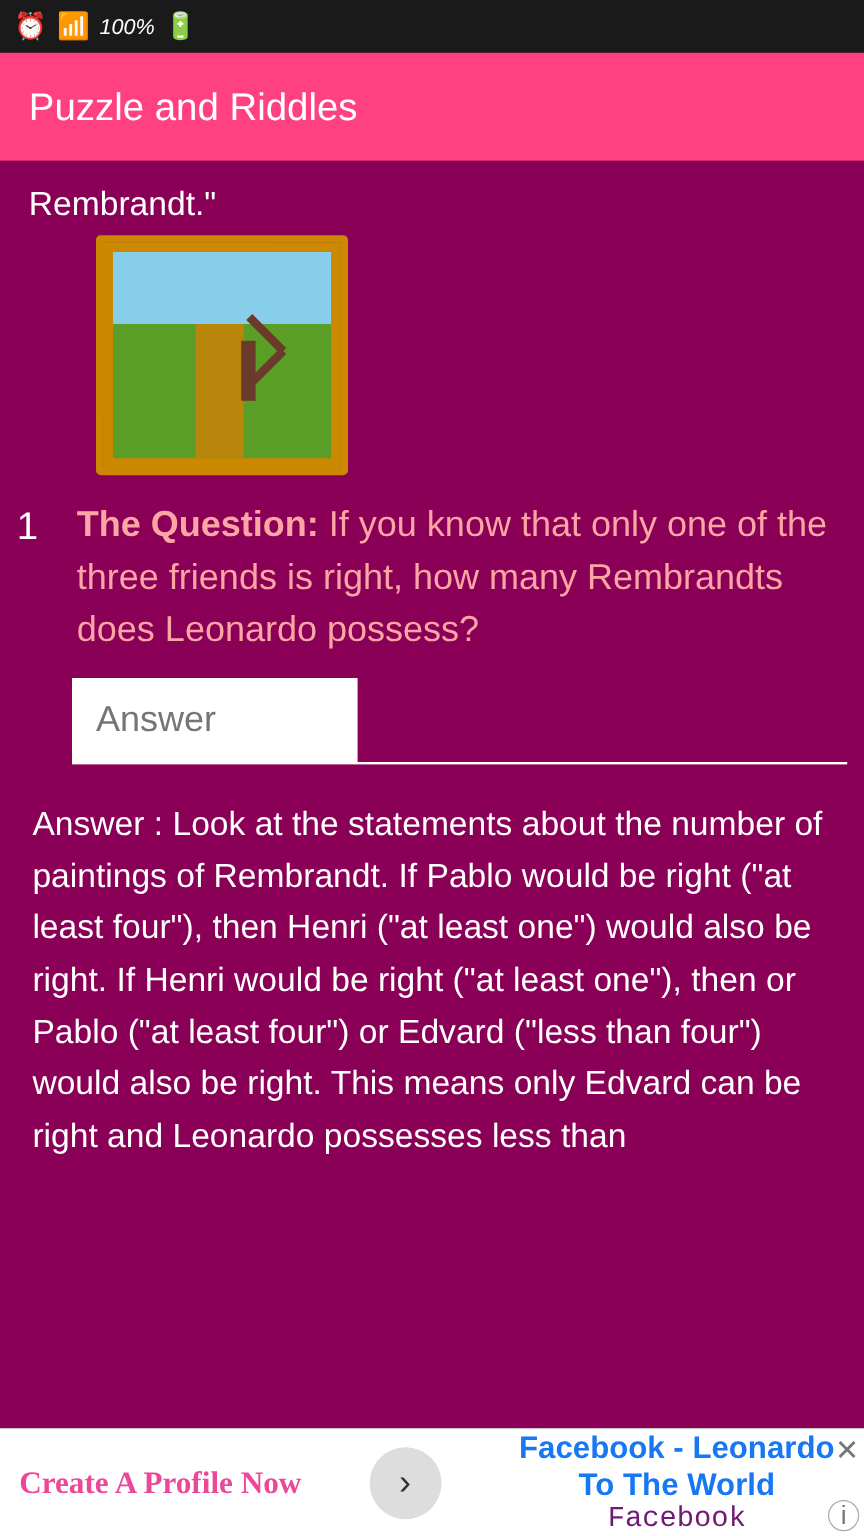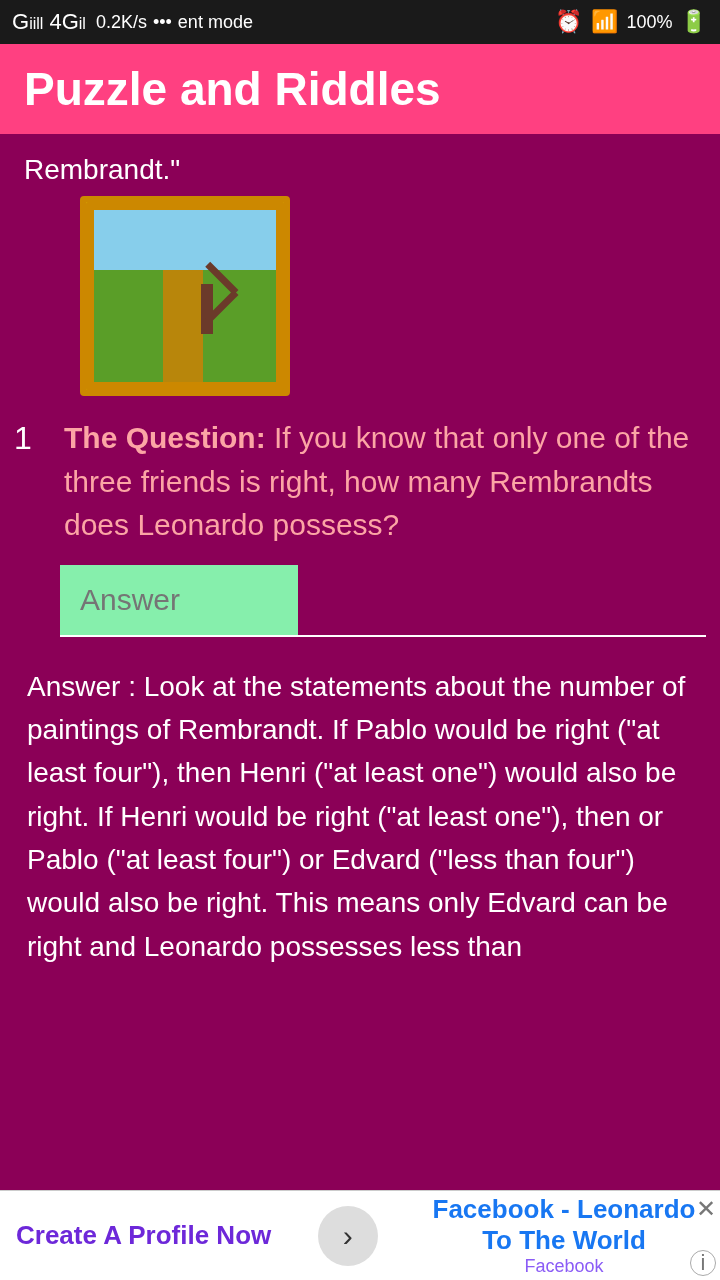--- a/index.html
+++ b/index.html
@@ -29,22 +29,22 @@
 
     
     .app-bar {
       background: #FF4081;
       height: 90px;
       display: flex;
       align-items: center;
       padding: 0 24px;
     }
     .app-bar-title {
-      font-size: 46px;
-      font-weight: bold;
+      font-size: 32px;
+      font-weight: normal;
       color: white;
     }
 
     
     .content {
       padding: 0 0 0 0;
       background: #8B0057;
     }
 
     .scroll-content {
@@ -94,21 +94,21 @@
     .question-text strong {
       font-weight: bold;
     }
 
     
     .answer-input-container {
       margin: 18px 14px 0 60px;
       border-bottom: 2px solid white;
     }
     .answer-input {
-      background: #86efac;
+      background: #ffffff;
       border: none;
       padding: 18px 20px;
       font-size: 30px;
       color: #555;
       width: 238px;
       outline: none;
       cursor: pointer;
     }
 
     
@@ -129,23 +129,24 @@
       background: white;
       display: flex;
       align-items: center;
       justify-content: space-between;
       padding: 0 16px;
       border-top: 1px solid #ccc;
     }
     .ad-left {
       font-size: 26px;
       font-weight: bold;
-      color: #6d28d9;
+      color: #ec4899;
       line-height: 1.3;
       max-width: 260px;
+      font-family: Liberation Serif, serif;
     }
     .ad-arrow {
       width: 60px;
       height: 60px;
       border-radius: 50%;
       background: #ddd;
       display: flex;
       align-items: center;
       justify-content: center;
       font-size: 30px;
@@ -155,22 +156,23 @@
     .ad-right {
       text-align: center;
       max-width: 280px;
     }
     .ad-right-title {
       font-size: 26px;
       font-weight: bold;
       color: #1877f2;
     }
     .ad-right-sub {
-      font-size: 18px;
-      color: #8b5cf6;
+      font-size: 24px;
+      color: #701a75;
+      font-family: Liberation Mono, monospace;
     }
     .ad-close {
       position: absolute;
       right: 4px;
       top: 4px;
       font-size: 24px;
       color: #777;
       cursor: pointer;
     }
     .ad-info {
@@ -186,30 +188,24 @@
       display: flex;
       align-items: center;
       justify-content: center;
       cursor: pointer;
     }
   </style>
 </head>
 <body>
 
 <div class="status-bar">
-  <div class="status-left">
-    <span>G<span style="font-size:16px">iill</span> 4G<span style="font-size:16px">il</span></span>
-    <span style="font-size:18px;margin-left:4px;">0.2K/s</span>
-    <span style="font-size:18px;">•••</span>
-    <span style="font-size:18px;">ent mode</span>
-  </div>
   <div class="status-right">
     <span style="font-size:22px;">⏰</span>
     <span style="font-size:22px;">📶</span>
-    <span style="font-size:18px;">100%</span>
+    <span style="font-size:18px;font-style:italic;">100%</span>
     <span style="font-size:22px;">🔋</span>
   </div>
 </div>
 
 <div class="app-bar">
   <span class="app-bar-title">Puzzle and Riddles</span>
 </div>
 
 <div class="content">
   <div class="scroll-content">

